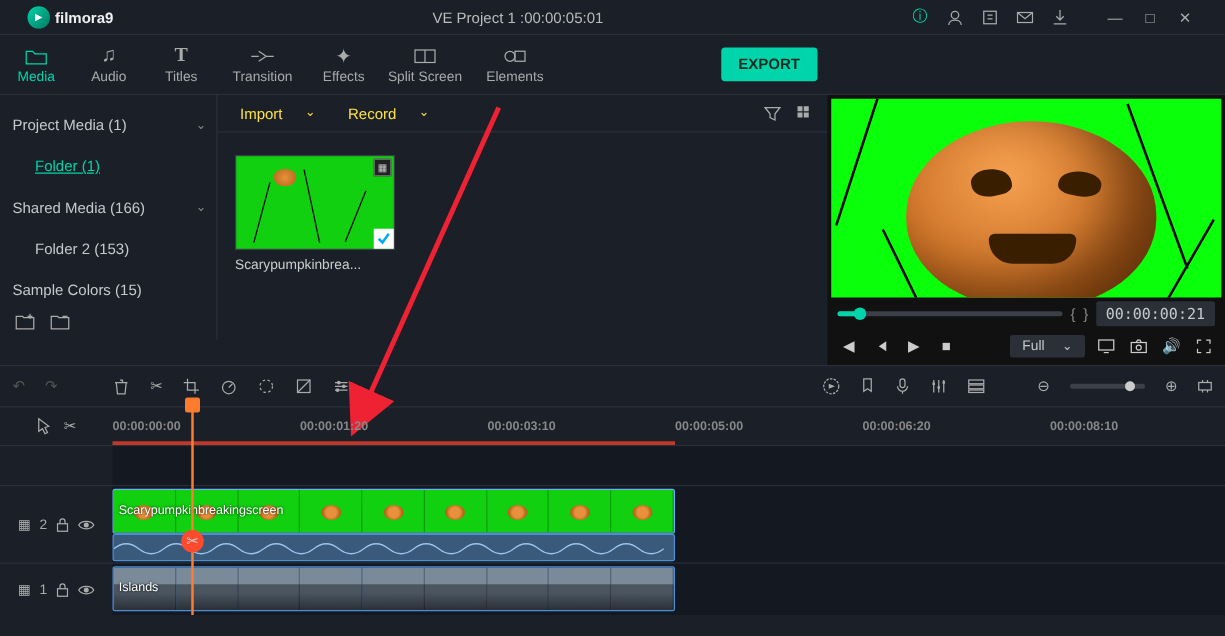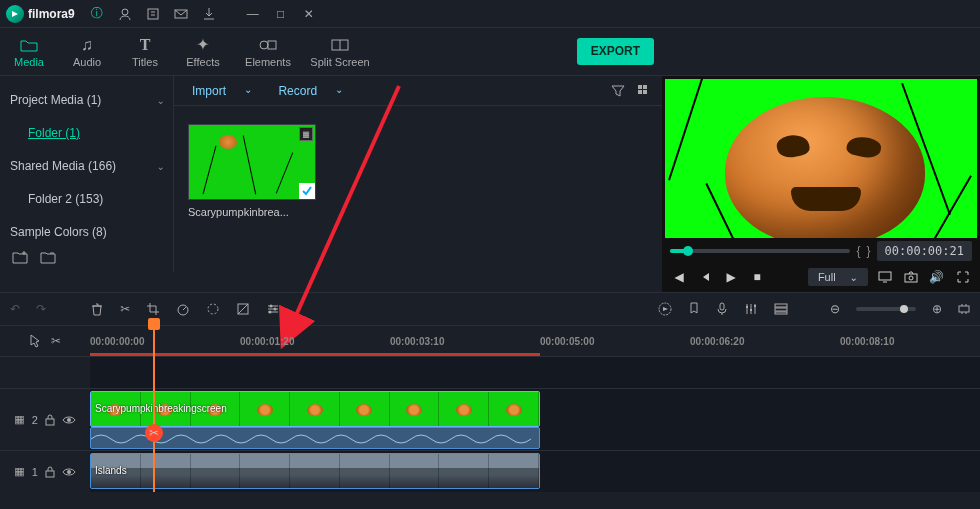--- a/index.html
+++ b/index.html
@@ -1,17 +1,17 @@
 <!DOCTYPE html>
 <html><head>
 <meta charset="utf-8">
 <style>
   * { margin: 0; padding: 0; box-sizing: border-box; user-select: none; }
   body { width: 980px; height: 509px; background: #1a1f28; color: #c5c8cc; font-family: "Segoe UI", Arial, sans-serif; font-size: 12px; overflow: hidden; }
-  .titlebar { height: 28px; background: #1a1f28; display: flex; align-items: center; padding: 0 6px; border-bottom: 1px solid #2a2f38; }
+  .titlebar { height: 28px; background: #1a1f28; display: flex; align-items: center; padding: 0 22px; border-bottom: 1px solid #2a2f38; }
   .logo { width: 18px; height: 18px; border-radius: 50%; background: linear-gradient(135deg,#00d4aa,#007a62); display: flex; align-items: center; justify-content: center; margin-right: 4px; }
   .logo svg { width: 10px; height: 10px; }
   .brand { font-weight: 600; font-size: 12px; color: #f0f0f0; margin-right: 12px; }
   .menubar { display: flex; gap: 4px; }
   .menu-item { padding: 3px 8px; cursor: pointer; border-radius: 2px; }
   .title-center { flex: 1; text-align: center; color: #bbb; }
   .title-icons { display: flex; gap: 8px; align-items: center; }
   .ti { width: 20px; height: 20px; display: flex; align-items: center; justify-content: center; cursor: pointer; color: #aaa; }
   .toolbar { height: 48px; display: flex; align-items: stretch; border-bottom: 1px solid #2a2f38; }
   .tab { width: 58px; display: flex; flex-direction: column; align-items: center; justify-content: center; gap: 2px; cursor: pointer; font-size: 11px; color: #aaa; }
@@ -22,21 +22,21 @@
   .export-btn { background: #00d4aa; color: #0a2b22; font-weight: 700; padding: 6px 14px; margin: 10px 8px; border-radius: 3px; cursor: pointer; font-size: 12px; }
   .main { display: flex; height: 216px; }
   .sidebar { width: 174px; background: #1a1f28; border-right: 1px solid #2a2f38; font-size: 12px; padding-top: 2px; max-height:196px; overflow:hidden;}
   .sb-item { padding: 4px 10px; display: flex; align-items: center; position: relative; cursor: pointer; margin-top: 11px; }
   .sb-item.indent1 { padding-left: 28px; }
   .sb-item.active { color: #00d4aa; text-decoration: underline; }
   .sb-chevron { position: absolute; right: 8px; color: #888; }
   .sb-bottom { position: relative; height:20px; margin-top:4px; display:flex; gap:8px; padding-left:10px;}
   .content { flex: 1; display: flex; flex-direction: column; min-width:0;}
   .content-bar { height: 30px; display: flex; align-items: center; padding: 0 8px; gap: 6px; border-bottom: 1px solid #2a2f38; }
-  .dd { display: flex; gap: 18px; padding: 3px 10px; cursor: pointer; color: #7dd3fc; }
+  .dd { display: flex; gap: 18px; padding: 3px 10px; cursor: pointer; color: #fde047; }
   .cb-spacer { flex: 1; }
   .search { background: #2a2f38; border-radius: 3px; display: flex; align-items: center; padding: 3px 8px; gap: 6px; width: 120px; }
   .search input { background: transparent; border: none; outline: none; color: #ccc; width: 80px; font-size: 11px; }
   .thumb-area { flex: 1; padding: 18px 14px; position: relative; }
   .thumb { width: 128px; }
   .thumb-img { width: 128px; height: 76px; background: #10d010; position: relative; border: 1px solid #3a3f48; }
   .thumb-badge { position: absolute; top: 2px; right: 2px; width: 14px; height: 14px; background: #222; border: 1px solid #666; display: flex; align-items: center; justify-content: center; font-size: 8px; }
   .thumb-check { position: absolute; bottom: 0; right: 0; width: 16px; height: 16px; background: #fff; display: flex; align-items: center; justify-content: center; }
   .thumb-check svg { stroke: #00aaff; }
   .thumb-label { margin-top: 6px; font-size: 11px; color: #ccc; }
@@ -92,20 +92,21 @@
 </head>
 <body>
 
 <div class="titlebar">
   <div class="logo">
     <svg viewBox="0 0 10 10">
         <path d="M2 2 L8 5 L2 8 Z" fill="#fff"></path>
       </svg>
   </div>
   <div class="brand">filmora9</div>
+  <div class="title-center">VE Project 1 :00:00:05:01</div>
   <div class="title-icons">
     <div class="ti" style="color:#00d4aa;">ⓘ</div>
     <div class="ti">
         <svg width="14" height="14" viewBox="0 0 14 14">
           <circle cx="7" cy="5" r="3" fill="none" stroke="currentColor"></circle>
           <path d="M2 13c0-3 3-4 5-4s5 1 5 4" fill="none" stroke="currentColor"></path>
         </svg>
       </div>
     <div class="ti">
         <svg width="14" height="14" viewBox="0 0 14 14">
@@ -141,42 +142,50 @@
     <span>Media</span>
   </div>
   <div class="tab">
     <div class="icon">♫</div>
     <span>Audio</span>
   </div>
   <div class="tab">
     <div class="icon" style="font-family:serif;font-weight:bold;">T</div>
     <span>Titles</span>
   </div>
+  <div class="tab wide">
+    <div class="icon">
+        <svg width="20" height="12" viewBox="0 0 20 12">
+          <path d="M1 6h6M13 6h6M7 2l6 4-6 4" fill="none" stroke="currentColor"></path>
+        </svg>
+      </div>
+    <span>Transition</span>
+  </div>
   <div class="tab">
     <div class="icon">✦</div>
     <span>Effects</span>
+  </div>
+  <div class="tab wide">
+    <div class="icon">
+        <svg width="18" height="12" viewBox="0 0 18 12">
+          <rect x="1" y="1" width="16" height="10" fill="none" stroke="currentColor"></rect>
+          <line x1="9" y1="1" x2="9" y2="11" stroke="currentColor"></line>
+        </svg>
+      </div>
+    <span>Split Screen</span>
   </div>
   <div class="tab wide">
     <div class="icon">
         <svg width="18" height="14" viewBox="0 0 18 14">
           <circle cx="5" cy="7" r="4" fill="none" stroke="currentColor"></circle>
           <rect x="9" y="3" width="8" height="8" fill="none" stroke="currentColor"></rect>
         </svg>
       </div>
     <span>Elements</span>
   </div>
-  <div class="tab wide">
-    <div class="icon">
-        <svg width="18" height="12" viewBox="0 0 18 12">
-          <rect x="1" y="1" width="16" height="10" fill="none" stroke="currentColor"></rect>
-          <line x1="9" y1="1" x2="9" y2="11" stroke="currentColor"></line>
-        </svg>
-      </div>
-    <span>Split Screen</span>
-  </div>
   <div class="toolbar-spacer"></div>
   <div class="export-btn">EXPORT</div>
   <div style="width:318px"></div>
 </div>
 
 <div class="main">
 
   <div class="sidebar">
     <div class="sb-item">
       <span>Project Media (1)</span>
@@ -186,21 +195,21 @@
       <span>Folder (1)</span>
     </div>
     <div class="sb-item">
       <span>Shared Media (166)</span>
       <span class="sb-chevron chev">⌄</span>
     </div>
     <div class="sb-item indent1">
       <span>Folder 2 (153)</span>
     </div>
     <div class="sb-item">
-      <span>Sample Colors (8)</span>
+      <span>Sample Colors (15)</span>
     </div>
     <div class="sb-bottom">
       <div class="ti">
           <svg width="16" height="14" viewBox="0 0 16 14">
             <path d="M1 3h5l1 1h8v9H1z" fill="none" stroke="currentColor"></path>
             <path d="M12 1v4M10 3h4" stroke="currentColor"></path>
           </svg>
         </div>
       <div class="ti">
           <svg width="16" height="14" viewBox="0 0 16 14">

